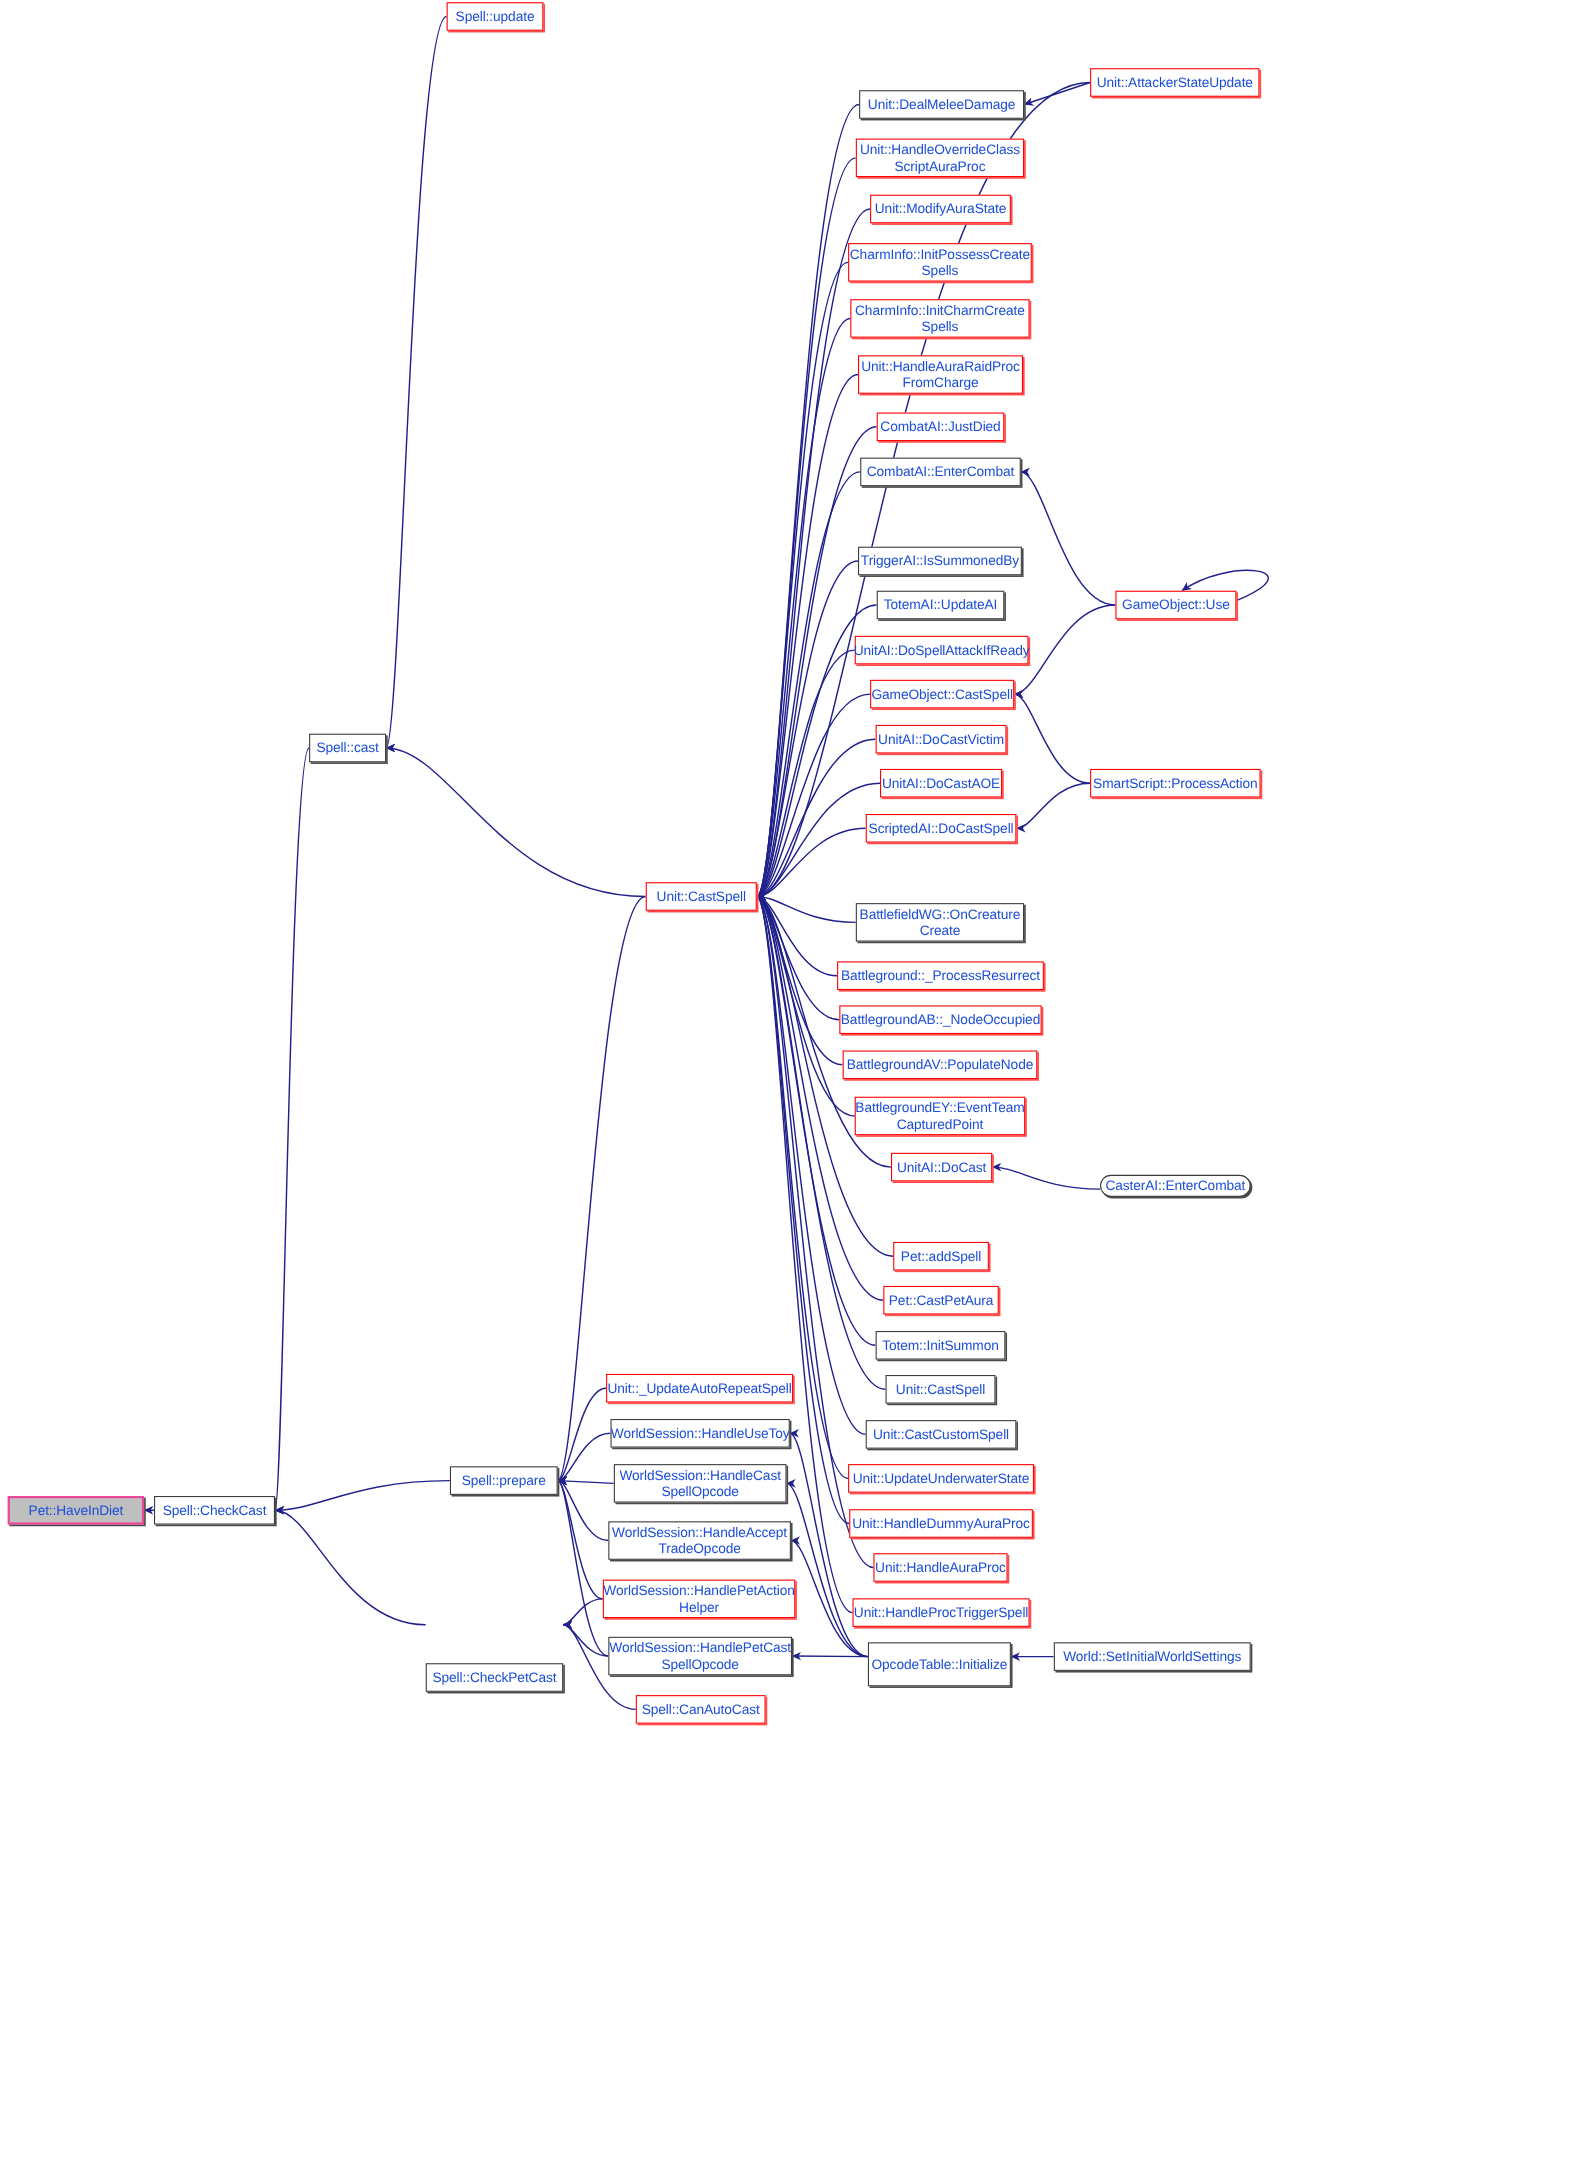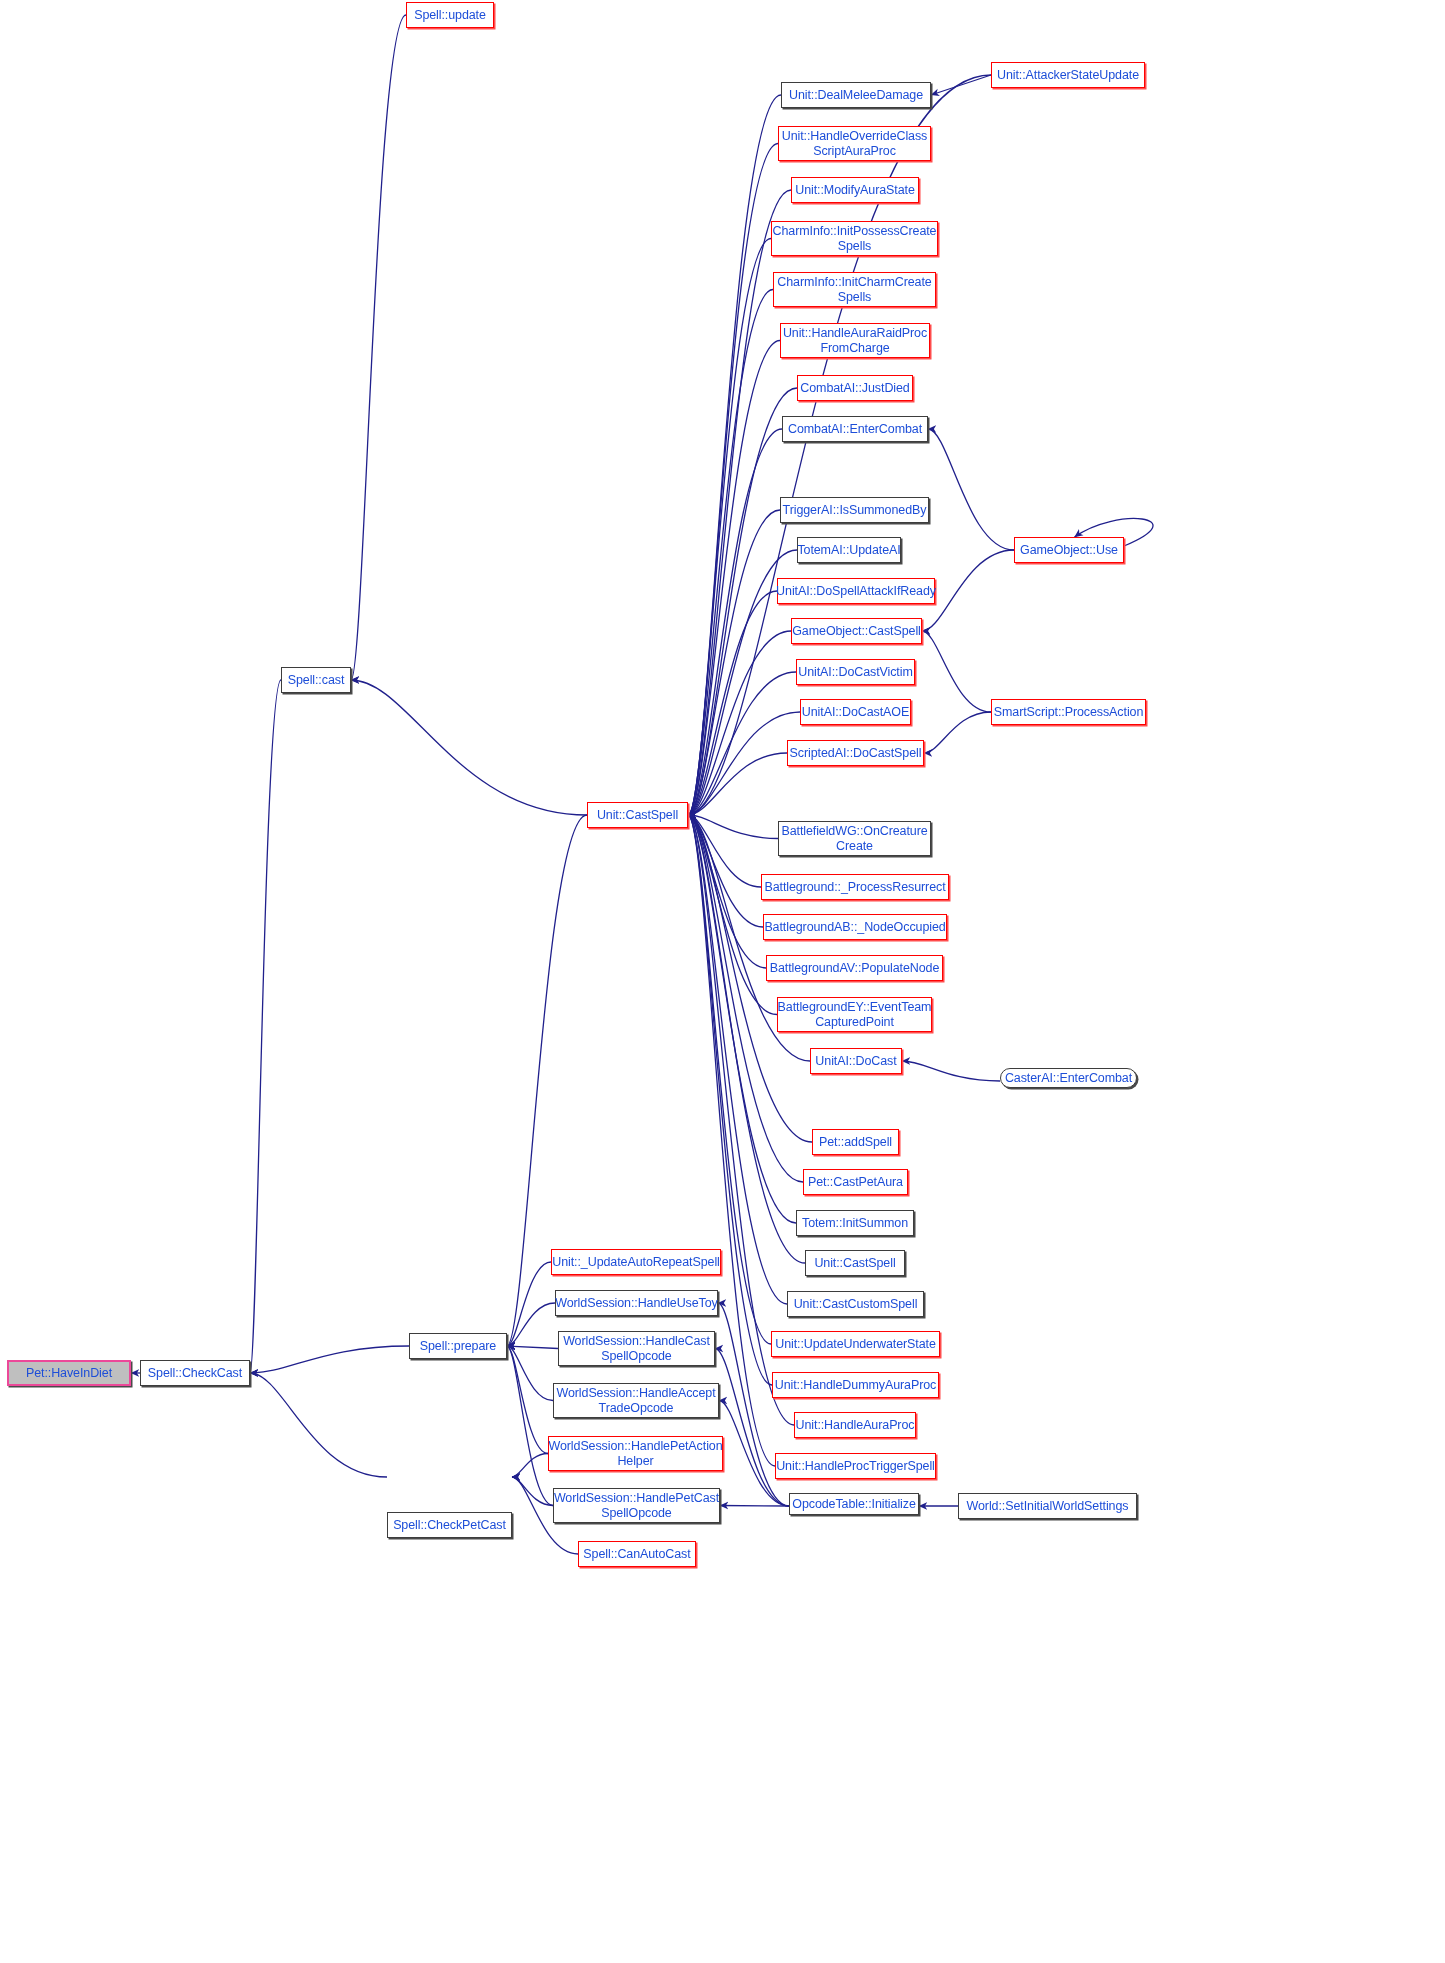--- a/index.html
+++ b/index.html
@@ -139,21 +139,21 @@
       <div class="node red" style="left: 791px; top: 177px; width: 128px; height: 26px;">Unit::ModifyAuraState</div>
       <div class="node red" style="left: 771px; top: 221px; width: 167px; height: 35px;">CharmInfo::InitPossessCreate
 Spells</div>
       <div class="node red" style="left: 773px; top: 272px; width: 163px; height: 35px;">CharmInfo::InitCharmCreate
 Spells</div>
       <div class="node red" style="left: 780px; top: 323px; width: 150px; height: 35px;">Unit::HandleAuraRaidProc
 FromCharge</div>
       <div class="node red" style="left: 797px; top: 375px; width: 116px; height: 26px;">CombatAI::JustDied</div>
       <div class="node black" style="left: 782px; top: 416px; width: 146px; height: 26px;">CombatAI::EnterCombat</div>
       <div class="node black" style="left: 780px; top: 497px; width: 149px; height: 26px;">TriggerAI::IsSummonedBy</div>
-      <div class="node black" style="left: 797px; top: 537px; width: 104px; height: 26px;">TotemAI::UpdateAI</div>
+      <div class="node black" style="left: 797px; top: 537px; width: 116px; height: 26px;">TotemAI::UpdateAI</div>
       <div class="node red" style="left: 777px; top: 578px; width: 158px; height: 26px;">UnitAI::DoSpellAttackIfReady</div>
       <div class="node red" style="left: 791px; top: 618px; width: 131px; height: 26px;">GameObject::CastSpell</div>
       <div class="node red" style="left: 796px; top: 659px; width: 119px; height: 26px;">UnitAI::DoCastVictim</div>
       <div class="node red" style="left: 800px; top: 699px; width: 111px; height: 26px;">UnitAI::DoCastAOE</div>
       <div class="node red" style="left: 787px; top: 740px; width: 137px; height: 26px;">ScriptedAI::DoCastSpell</div>
       <div class="node black" style="left: 778px; top: 821px; width: 153px; height: 35px;">BattlefieldWG::OnCreature
 Create</div>
       <div class="node red" style="left: 761px; top: 874px; width: 188px; height: 26px;">Battleground::_ProcessResurrect</div>
       <div class="node red" style="left: 763px; top: 914px; width: 184px; height: 26px;">BattlegroundAB::_NodeOccupied</div>
       <div class="node red" style="left: 766px; top: 955px; width: 177px; height: 26px;">BattlegroundAV::PopulateNode</div>
@@ -173,20 +173,20 @@
       <div class="node black" style="left: 555px; top: 1290px; width: 163px; height: 26px;">WorldSession::HandleUseToy</div>
       <div class="node black" style="left: 558px; top: 1331px; width: 157px; height: 35px;">WorldSession::HandleCast
 SpellOpcode</div>
       <div class="node black" style="left: 553px; top: 1383px; width: 166px; height: 35px;">WorldSession::HandleAccept
 TradeOpcode</div>
       <div class="node red" style="left: 548px; top: 1436px; width: 175px; height: 35px;">WorldSession::HandlePetAction
 Helper</div>
       <div class="node black" style="left: 553px; top: 1488px; width: 167px; height: 35px;">WorldSession::HandlePetCast
 SpellOpcode</div>
       <div class="node red" style="left: 578px; top: 1541px; width: 118px; height: 26px;">Spell::CanAutoCast</div>
-      <div class="node black" style="left: 789px; top: 1493px; width: 130px; height: 22px;">OpcodeTable::Initialize</div>
+      <div class="node black" style="left: 789px; top: 1493px; width: 130px; height: 40px;">OpcodeTable::Initialize</div>
       <div class="node black" style="left: 958px; top: 1493px; width: 179px; height: 26px;">World::SetInitialWorldSettings</div>
       <div class="node red" style="left: 991px; top: 62px; width: 154px; height: 26px;">Unit::AttackerStateUpdate</div>
       <div class="node red" style="left: 1014px; top: 537px; width: 110px; height: 26px;">GameObject::Use</div>
       <div class="node red" style="left: 991px; top: 699px; width: 155px; height: 26px;">SmartScript::ProcessAction</div>
       <div class="node black" style="left: 1000px; top: 1068px; width: 137px; height: 20px; border-radius: 12px;">CasterAI::EnterCombat</div>
     </div>
 </div>
 
 </body></html>

